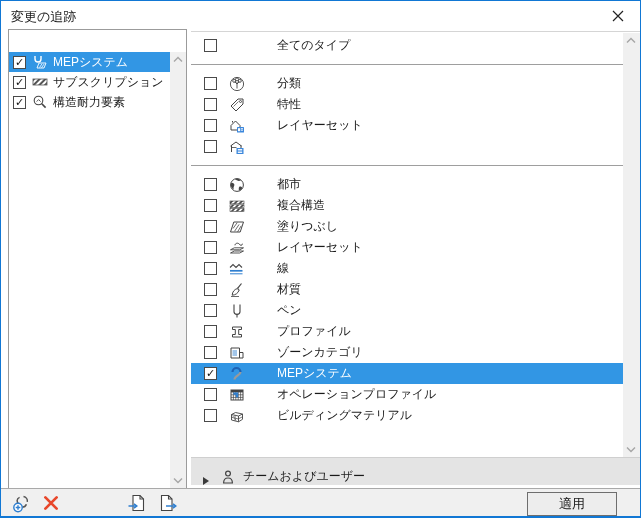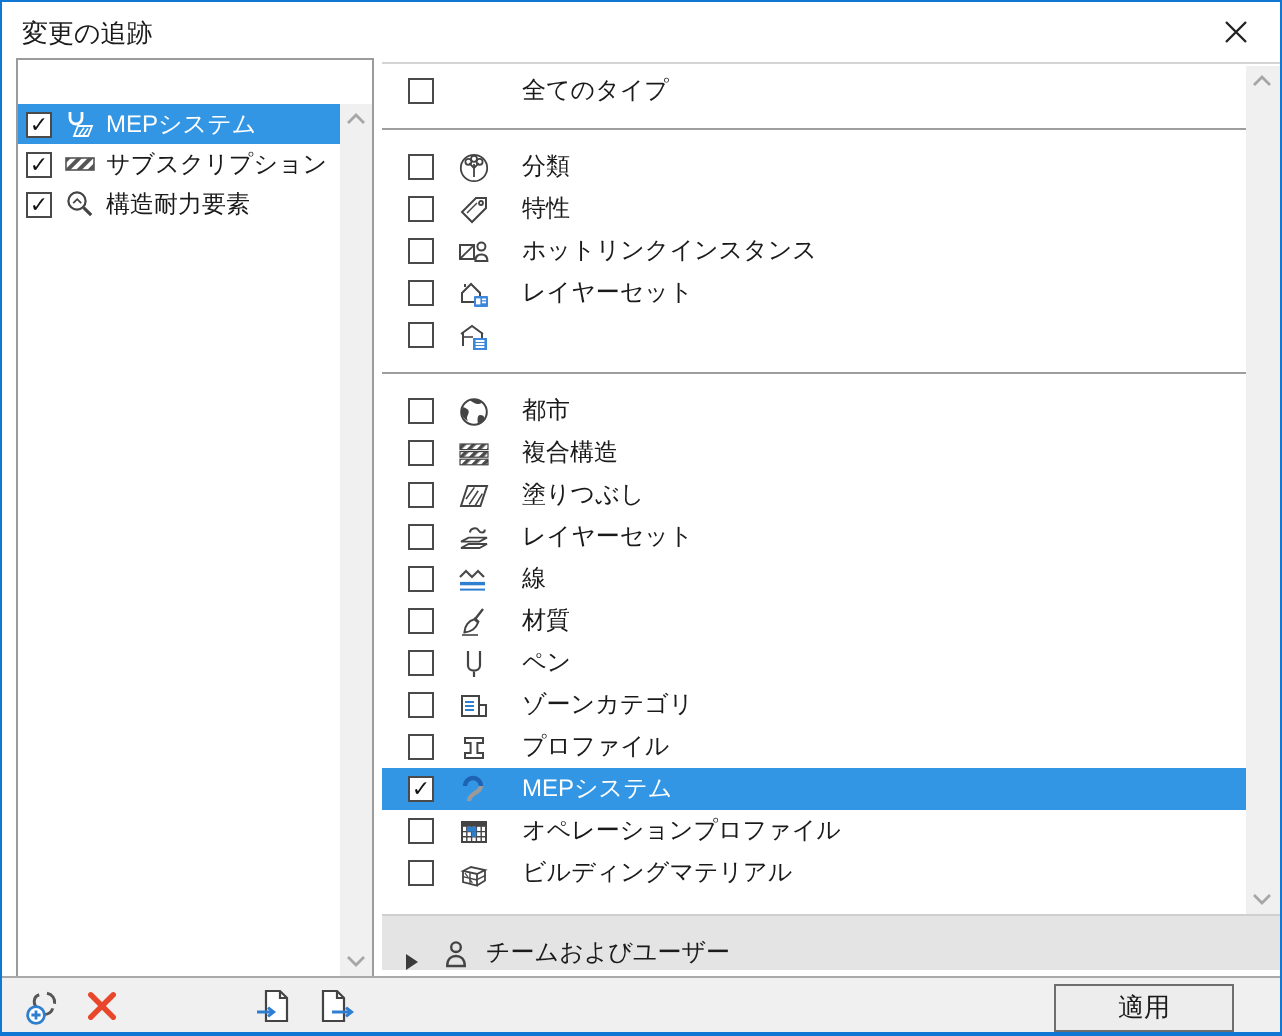--- a/index.html
+++ b/index.html
@@ -25,21 +25,21 @@
   .lrow .lbl{margin-left:4px;white-space:nowrap;}
   
   .rp{position:absolute;left:190px;top:30px;width:449px;height:458px;border-top:1px solid #d5d5d5;box-sizing:border-box;}
   .rlist{position:absolute;left:0;top:1px;right:17px;bottom:32px;background:#fff;padding-top:2px;overflow:hidden;}
   .rscroll{position:absolute;right:0;top:1px;width:17px;bottom:32px;background:#f0f0f0;}
   .chev-top{position:absolute;top:4px;left:3px;}
   .chev-bot{position:absolute;bottom:4px;left:3px;}
   .rrow{display:flex;align-items:center;height:21px;}
   .rrow .cb{margin-left:13px;}
   .rrow .icw{width:20px;height:16px;margin-left:10px;display:flex;align-items:center;justify-content:center;flex:none;}
-  .rrow .lbl{margin-left:14px;white-space:nowrap;}
+  .rrow .lbl{margin-left:30px;white-space:nowrap;}
   .sep{height:1px;background:#9e9e9e;margin:8px 0;}
   .teambar{position:absolute;left:0;right:0;bottom:4px;height:27px;background:#e4e4e4;border-top:1px solid #cfcfcf;display:flex;align-items:flex-end;margin-top:48px;}
   .expander{width:0;height:0;border-top:4px solid transparent;border-bottom:4px solid transparent;border-left:6px solid #3a3a3a;margin-left:12px;}
   .teambar .icw{margin-left:11px;}
   .teambar .lbl{margin-left:7px;}
   
   .cb{width:13px;height:13px;box-sizing:border-box;border:1px solid #4a4a4a;background:#fff;
       font-family:"DejaVu Sans",sans-serif;font-size:11px;line-height:11px;font-weight:bold;color:#111;text-align:center;flex:none;}
   .sel{background:#3296e4;color:#fff;}
   
@@ -146,32 +146,20 @@
       <div class="rrow">
         <span class="cb"></span>
         <span class="icw">
           <svg width="16" height="16" viewBox="0 0 16 16">
             <path d="M9 2h5v5l-7 7-5-5z" fill="none" stroke="#444" stroke-width="1"></path>
             <circle cx="11.5" cy="4.5" r="1" fill="none" stroke="#444" stroke-width="0.9"></circle>
             <path d="M4.5 9.5l5-5" stroke="#444" stroke-width="0.7"></path>
           </svg>
         </span>
         <span class="lbl">特性</span>
-      </div>
-      <div class="rrow">
-        <span class="cb"></span>
-        <span class="icw">
-          <svg width="16" height="16" viewBox="0 0 16 16">
-            <rect x="1" y="4.5" width="7" height="7" fill="none" stroke="#444" stroke-width="1"></rect>
-            <path d="M1.4 11L7.6 4.9" stroke="#444" stroke-width="0.9"></path>
-            <circle cx="11.7" cy="5.3" r="2" fill="none" stroke="#444" stroke-width="1"></circle>
-            <path d="M8.7 12.5c0-2.2 1.3-3.3 3-3.3s3 1.1 3 3.3z" fill="none" stroke="#444" stroke-width="1"></path>
-          </svg>
-        </span>
-        <span class="lbl">ホットリンクインスタンス</span>
       </div>
       <div class="rrow">
         <span class="cb"></span>
         <span class="icw">
           <svg width="16" height="16" viewBox="0 0 16 16">
             <path d="M2 7.5L6.5 3l4.5 4.5V12H2z" fill="none" stroke="#444" stroke-width="1"></path>
             <path d="M3.5 4.5V3" stroke="#444" stroke-width="1"></path>
             <rect x="8" y="9" width="7" height="5.5" rx="0.5" fill="#3b87dc"></rect>
             <rect x="9" y="10.2" width="2.2" height="3" fill="#fff"></rect>
             <path d="M12 10.7h2M12 12.2h2" stroke="#fff" stroke-width="0.9"></path>
@@ -273,35 +261,35 @@
             <path d="M5 1.5v7.3c0 3.4 6 3.4 6 0V1.5" fill="none" stroke="#444" stroke-width="1.1"></path>
             <path d="M8 11.8v2.7" stroke="#444" stroke-width="1.1"></path>
           </svg>
         </span>
         <span class="lbl">ペン</span>
       </div>
       <div class="rrow">
         <span class="cb"></span>
         <span class="icw">
           <svg width="16" height="16" viewBox="0 0 16 16">
+            <path d="M3.5 3h9v2.5H9.7v5h2.8V13h-9v-2.5h2.8v-5H3.5z" fill="none" stroke="#444" stroke-width="1"></path>
+          </svg>
+        </span>
+        <span class="lbl">プロファイル</span>
+      </div>
+      <div class="rrow">
+        <span class="cb"></span>
+        <span class="icw">
+          <svg width="16" height="16" viewBox="0 0 16 16">
             <path d="M2 3h8.5v10H2z" fill="none" stroke="#444" stroke-width="1"></path>
             <path d="M3.5 6H8M3.5 8H8M3.5 10H8" stroke="#2f7fd0" stroke-width="0.9"></path>
             <path d="M10.5 7.5H14V13h-3.5" fill="none" stroke="#444" stroke-width="1"></path>
           </svg>
         </span>
         <span class="lbl">ゾーンカテゴリ</span>
-      </div>
-      <div class="rrow">
-        <span class="cb"></span>
-        <span class="icw">
-          <svg width="16" height="16" viewBox="0 0 16 16">
-            <path d="M3.5 3h9v2.5H9.7v5h2.8V13h-9v-2.5h2.8v-5H3.5z" fill="none" stroke="#444" stroke-width="1"></path>
-          </svg>
-        </span>
-        <span class="lbl">プロファイル</span>
       </div>
       <div class="rrow sel">
         <span class="cb">✓</span>
         <span class="icw">
           <svg width="16" height="16" viewBox="0 0 16 16">
             <path d="M3.5 6a4 4 0 018 0" fill="none" stroke="#1e62b4" stroke-width="2.2"></path>
             <path d="M11.5 6c0 3.5-6 3.5-6 7.5" fill="none" stroke="#9a9a9a" stroke-width="2.2"></path>
           </svg>
         </span>
         <span class="lbl">MEPシステム</span>

